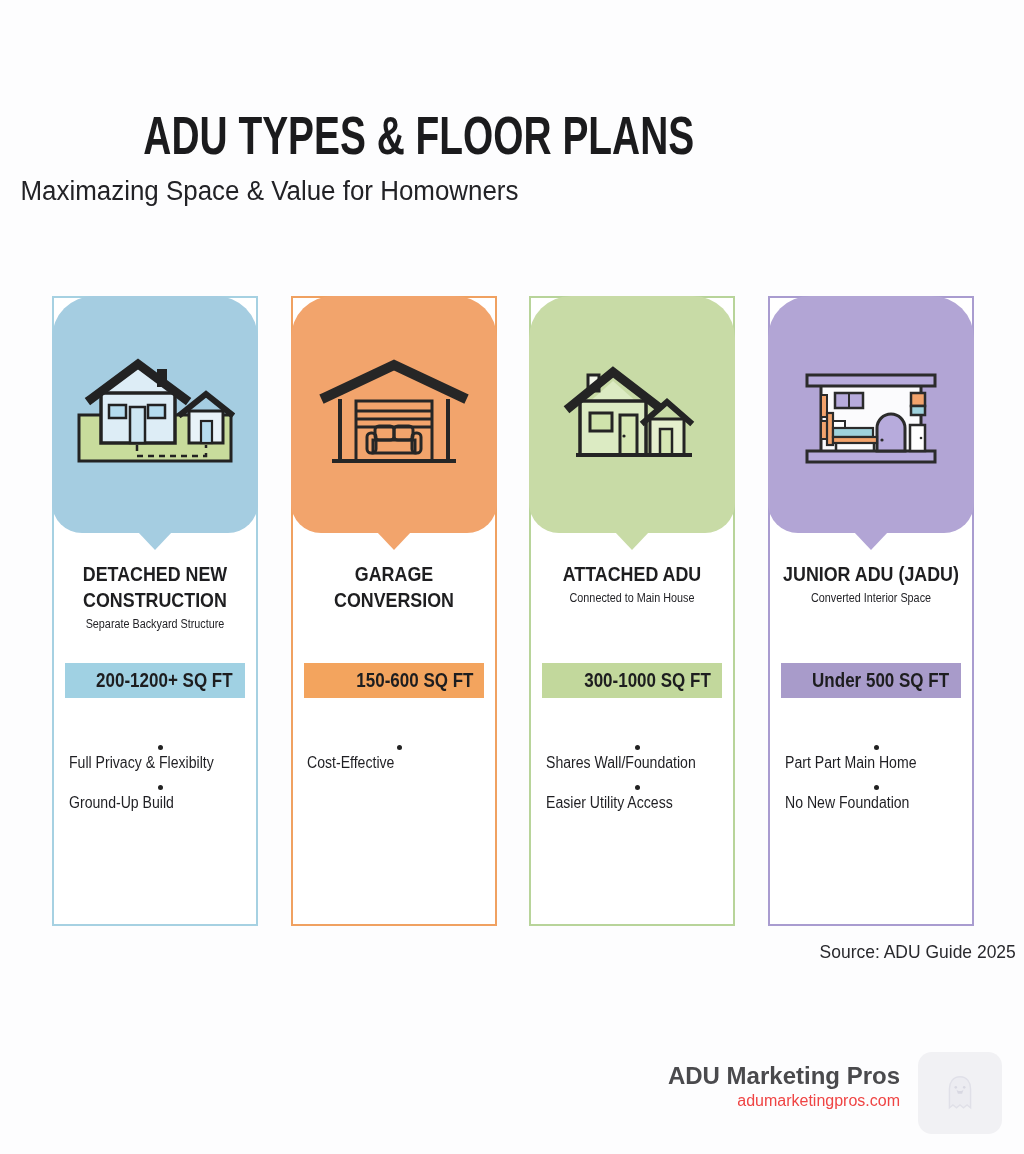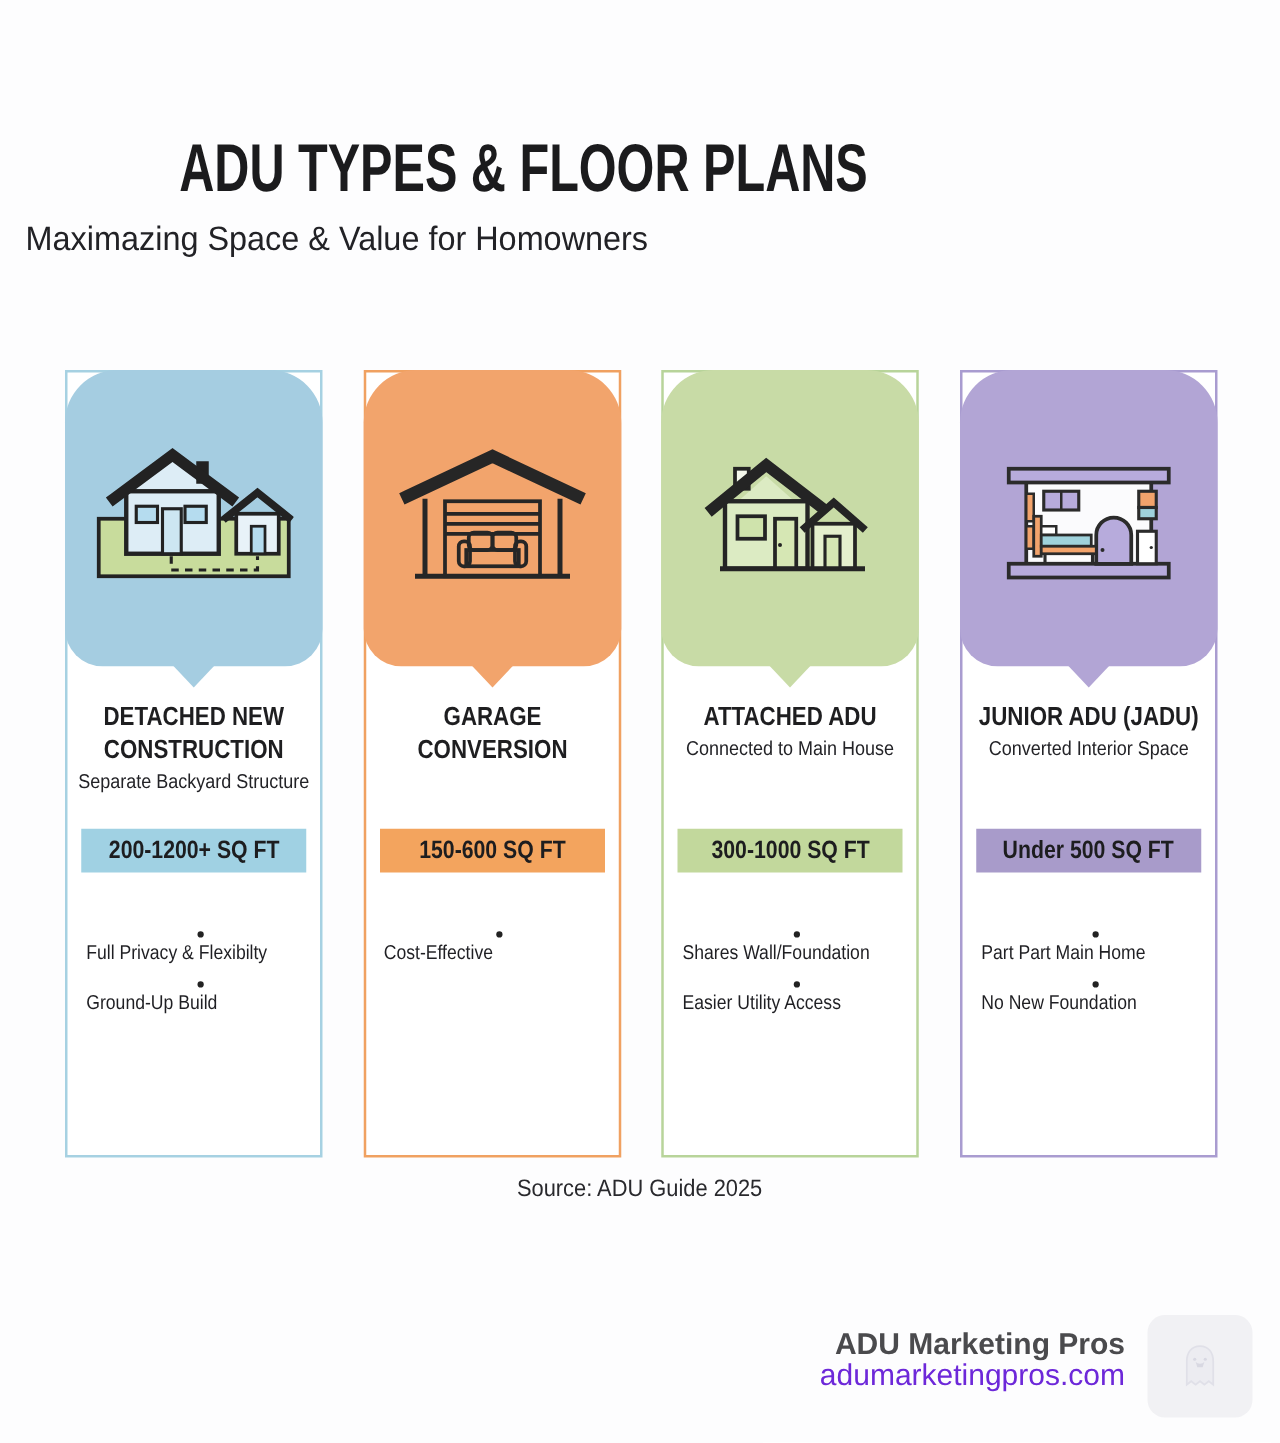--- a/index.html
+++ b/index.html
@@ -40,55 +40,55 @@
     position:absolute; left:50%; bottom:-17px; transform:translateX(-50%);
     width:0; height:0;
     border-left:17px solid transparent; border-right:17px solid transparent;
     border-top:18px solid var(--header,#ddd);
   }
   .icon { width:160px; height:120px; display:block; }
 
   .text-top { position:absolute; top:263px; left:-10px; right:-10px; text-align:center; }
   .card-title { font-size:21px; font-weight:700; line-height:26px; color:#1e1e20; }
   .card-title .cx { display:block; transform:scaleX(.85); transform-origin:50% 50%; }
-  .card-sub { margin-top:4px; font-size:16px; font-weight:400; color:#232327; }
+  .card-sub { margin-top:4px; font-size:12px; font-weight:400; color:#232327; }
   .card-sub .cx { display:block; transform:scaleX(.9); transform-origin:50% 50%; }
 
   .badge {
     position:absolute; top:365px; left:11px; right:11px; height:35px;
-    background:var(--badge,#eee); text-align:center; line-height:35px;
+    background:var(--badge,#eee); text-align:right; line-height:35px;
   }
   .badge .cx {
     display:inline-block; transform:scaleX(.85); transform-origin:50% 50%;
     font-size:20px; font-weight:700; color:#1d1d1f; white-space:nowrap;
   }
 
   .bullets { position:absolute; top:437px; left:20px; right:2px; list-style:none; }
   .bullets li { display:flex; align-items:center; line-height:25px;flex-direction:column; }
   .dot {
     flex:0 0 auto; width:5px; height:5px; border-radius:50%;
     background:#222; margin:10px 9px 0 2px;
   }
   .btx {
     display:block; width:106%; font-size:16px; color:#1f1f23;
     transform:scaleX(.88); transform-origin:0 50%;
   }
 
   
-  .source { position:absolute; top:941px; left:0; width:100%; text-align:center; }
+  .source { position:absolute; top:941px; left:0; width:100%; text-align:right; }
   .source span {
     display:inline-block; font-size:19px; color:#29292d;
     transform:scaleX(.92); transform-origin:50% 50%;
   }
 
   
   .footer { position:absolute; top:1052px; right:22px; width:700px; height:84px; }
   .footer-text { position:absolute; right:102px; top:11px; text-align:right; }
   .brand { font-size:24px; font-weight:700; color:#4a4a4d; line-height:26px; }
-  .website { font-size:24px; font-weight:400; color:#6d28d9; line-height:24px; }
+  .website { font-size:16px; font-weight:400; color:#ef4444; line-height:24px; }
   .logo-box {
     position:absolute; right:0; top:0; width:84px; height:82px;
     background:#f1f1f4; border-radius:14px;
     display:flex; align-items:center; justify-content:center;
   }
 </style>
 </head>
 <body>
 
 <div class="page">

